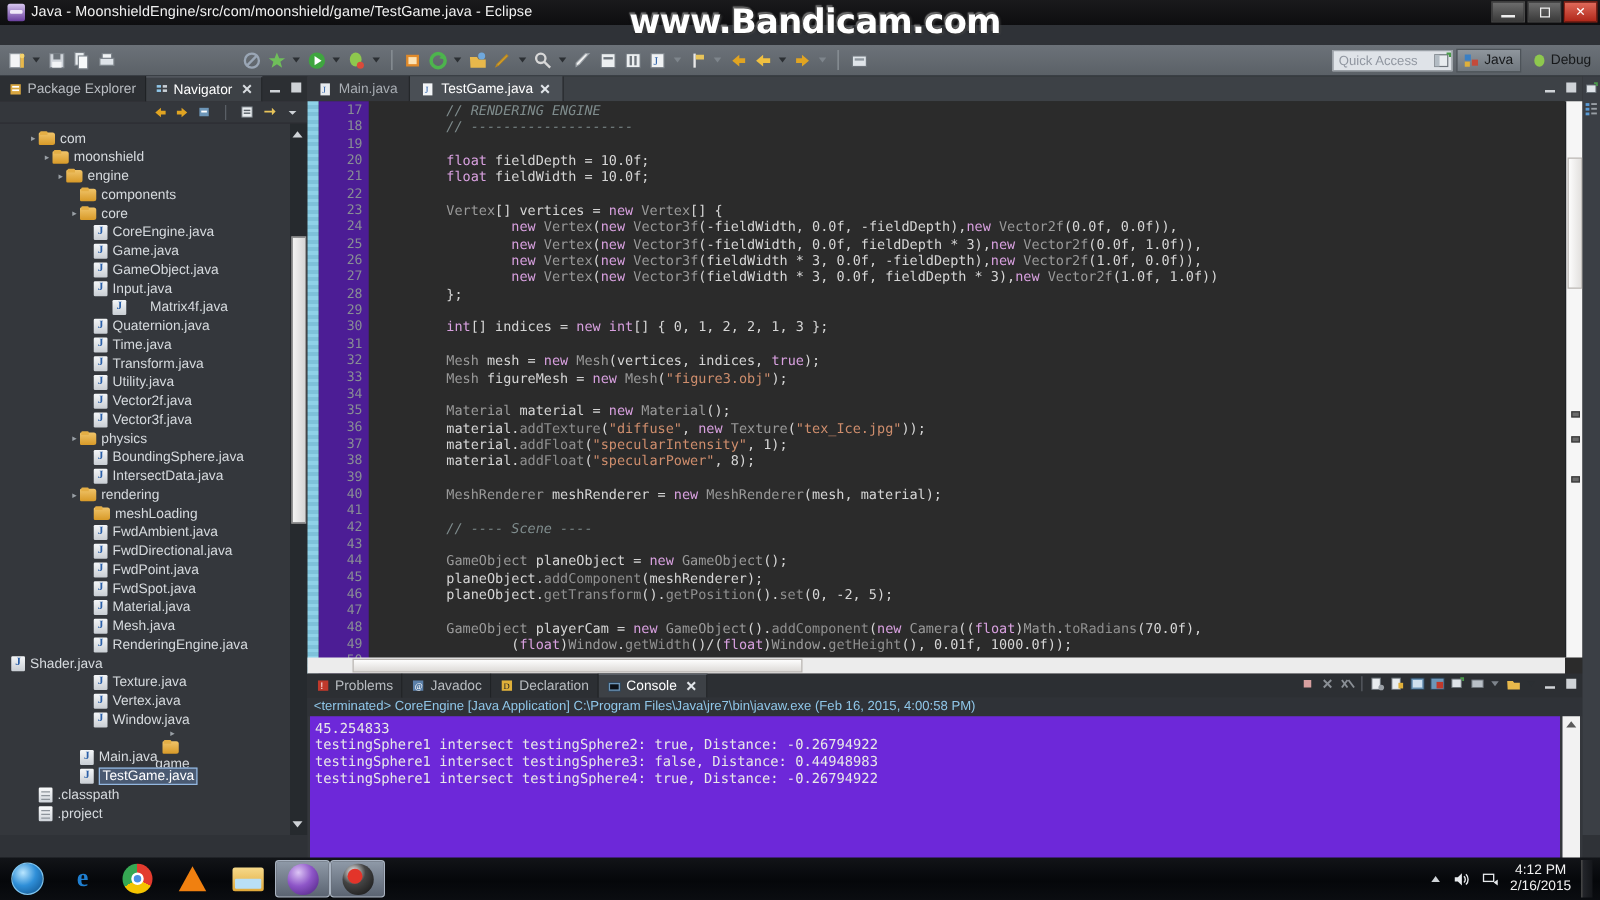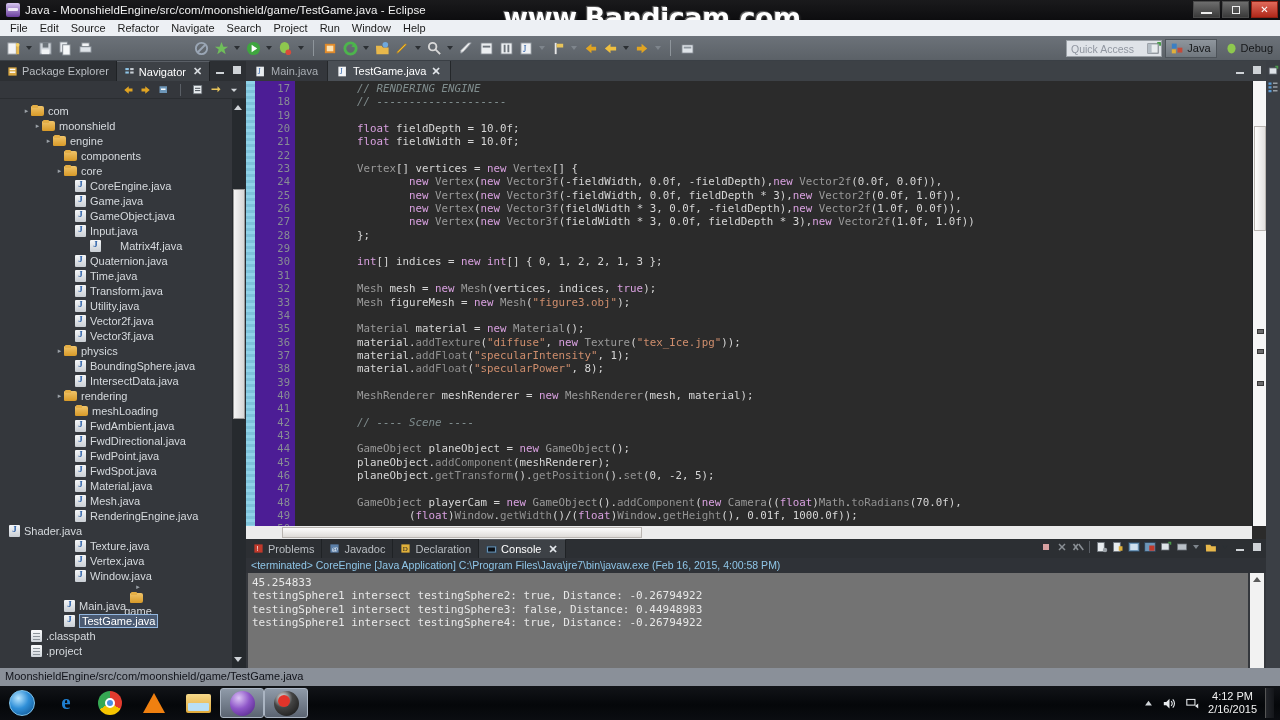--- a/index.html
+++ b/index.html
@@ -138,21 +138,21 @@
   
   .console { position:absolute; left:246px; top:478px; width:1020px; height:190px; background:#34373c;}
   .ctabs { height:19px; display:flex; align-items:stretch; background:#2c2f33; position:relative;}
   .ctab { display:flex;align-items:center;gap:4px;padding:0 7px;font-size:11px;color:#b9bdc2;
      background:#2c2f33;border-right:1px solid #1f2225;}
   .ctab.active{background:#3d4146;color:#ffffff;border-top:1px solid #5a5f66;}
   .ctab .x{font-weight:bold;font-size:11px;color:#e2e6ea;margin-left:3px;}
   .ctb-right{position:absolute;right:2px;top:1px;display:flex;align-items:center;gap:3px;}
   .cstatus { height:15px; background:#2f3237; color:#8fc6e8; font-size:10.5px; padding:1px 5px;
      white-space:nowrap;}
-  .cbody { position:absolute; left:2px; top:34px; width:1000px; height:140px; background:#737373;
+  .cbody { position:absolute; left:2px; top:34px; width:1000px; height:140px; background:#6d28d9;
      color:#e8e8e8; font-family:"DejaVu Sans Mono", monospace; font-size:11px; padding:3px 4px;
      white-space:pre; line-height:13.4px;}
   .c-vscroll{position:absolute;right:2px;top:34px;width:14px;height:140px;background:#f2f2f2;}
   .c-vscroll .up,.c-vscroll .down{position:absolute;left:3px;width:0;height:0;
      border-left:4px solid transparent;border-right:4px solid transparent;}
   .c-vscroll .up{top:4px;border-bottom:5px solid #5a5a5a;}
   .c-vscroll .down{bottom:4px;border-top:5px solid #5a5a5a;}
   .c-hscroll{position:absolute;left:2px;bottom:2px;width:1000px;height:11px;background:#ececec;}
 
   
@@ -205,32 +205,20 @@
           <i class="bar"></i>
         </div>
       <div class="wb">
           <i class="sq"></i>
         </div>
       <div class="wb close">✕</div>
     </div>
   </div>
   <div class="watermark">www.Bandicam.com</div>
 
-  <div class="menubar">
-    <div class="mi">File</div>
-    <div class="mi">Edit</div>
-    <div class="mi">Source</div>
-    <div class="mi">Refactor</div>
-    <div class="mi">Navigate</div>
-    <div class="mi">Search</div>
-    <div class="mi">Project</div>
-    <div class="mi">Run</div>
-    <div class="mi">Window</div>
-    <div class="mi">Help</div>
-  </div>
 
   <div class="toolbar">
     <div class="tgroup">
       <div class="tbtn">
         <svg class="ico" viewBox="0 0 16 16">
             <rect x="2" y="2" width="9" height="12" fill="#f3f4f6" stroke="#8d949b"></rect>
             <path d="M11 2 l3 3 v9 h-3z" fill="#e8b84b"></path>
             <circle cx="12.5" cy="4" r="2" fill="#f6d36b"></circle>
           </svg>
       </div>
@@ -864,21 +852,20 @@
           <rect x="2" y="2" width="4" height="3" fill="#5b9bd5"></rect>
           <rect x="8" y="2" width="6" height="2" fill="#9aa0a6"></rect>
           <rect x="2" y="7" width="4" height="3" fill="#5b9bd5"></rect>
           <rect x="8" y="7" width="6" height="2" fill="#9aa0a6"></rect>
           <rect x="2" y="12" width="4" height="3" fill="#5b9bd5"></rect>
           <rect x="8" y="12" width="6" height="2" fill="#9aa0a6"></rect>
         </svg>
     </div>
   </div>
 
-  <div class="statusbar">MoonshieldEngine/src/com/moonshield/game/TestGame.java</div>
 
   <div class="taskbar">
     <div class="tbitem">
         <div class="orb"></div>
       </div>
     <div class="tbitem">
         <div class="ie">e</div>
       </div>
     <div class="tbitem">
         <div class="chrome">

